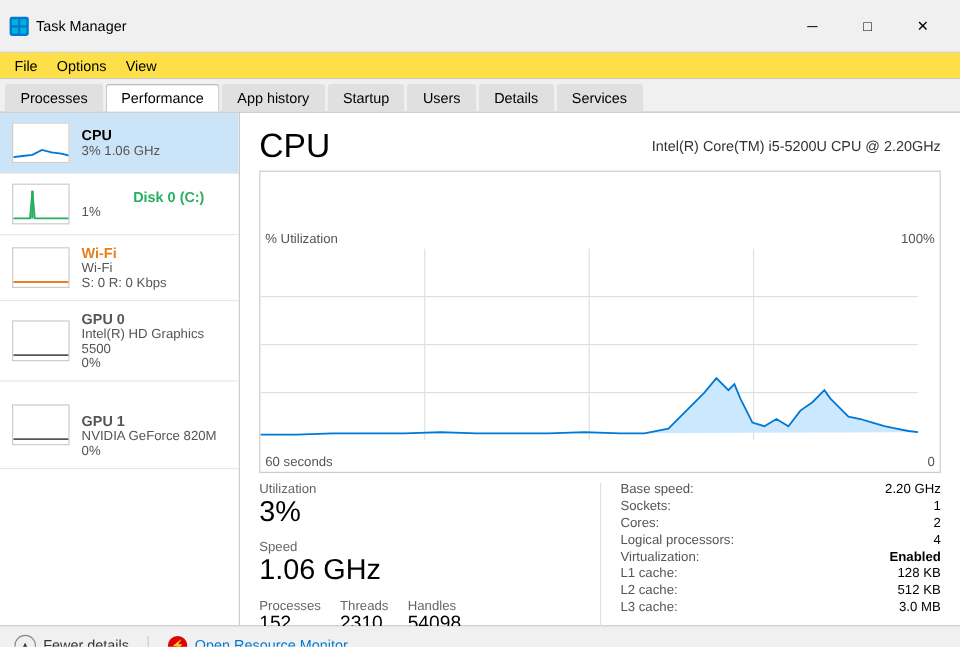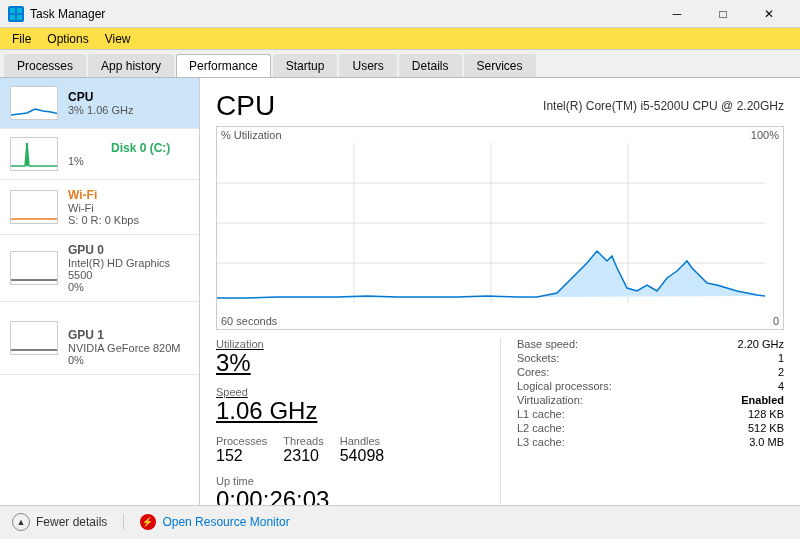--- a/index.html
+++ b/index.html
@@ -1,19 +1,19 @@
 <!DOCTYPE html>
 <html><head>
   <meta charset="utf-8">
   <style>
     * { box-sizing: border-box; margin: 0; padding: 0; }
     body { font-family: 'Segoe UI', Tahoma, Geneva, Verdana, sans-serif; font-size: 12px; background: #f0f0f0; color: #000; width: 800px; height: 539px; overflow: hidden; }
     
     
-    .title-bar { background: #f0f0f0; display: flex; align-items: center; justify-content: space-between; padding: 4px 8px; border-bottom: 1px solid #ccc; height: 28px; }
+    .title-bar { background: #f0f0f0; display: flex; align-items: center; justify-content: space-between; padding: 4px 8px; border-bottom: 1px solid #ccc; height: 44px; }
     .title-bar-left { display: flex; align-items: center; gap: 6px; font-size: 12px; }
     .title-bar-icon { width: 16px; height: 16px; background: #0078d4; border-radius: 2px; display: flex; align-items: center; justify-content: center; color: white; font-size: 9px; }
     .title-bar-controls { display: flex; gap: 0; }
     .title-btn { width: 46px; height: 28px; border: none; background: transparent; cursor: pointer; font-size: 12px; display: flex; align-items: center; justify-content: center; }
 
     
     .menu-bar { display: flex; padding: 0 4px; height: 22px; align-items: center; border-bottom: 1px solid #ccc; background: #fde047; }
     .menu-item { padding: 2px 8px; cursor: pointer; font-size: 12px; }
 
     
@@ -35,29 +35,29 @@
     .sidebar-item-detail { font-size: 11px; color: #555; }
 
     
     .right-panel { flex: 1; padding: 12px 16px; overflow-y: auto; }
     .cpu-header { display: flex; justify-content: space-between; align-items: center; margin-bottom: 4px; }
     .cpu-title { font-size: 28px; font-weight: 300; }
     .cpu-model { font-size: 12px; color: #333; }
     
     
     .chart-area { border: 1px solid #ccc; background: #fff; position: relative; margin-bottom: 8px; }
-    .chart-label-top { display: flex; justify-content: space-between; font-size: 11px; color: #555; padding: 2px 4px; }
+    .chart-label-top { display: flex; justify-content: space-between; font-size: 11px; color: #555; padding: 2px 4px; margin-top: 48px; }
     .chart-canvas { display: block; }
     .chart-label-bottom { display: flex; justify-content: space-between; font-size: 11px; color: #555; padding: 2px 4px; margin-top: 10px; }
 
     
     .stats-grid { display: grid; grid-template-columns: 1fr 1fr; gap: 0; }
     .stats-left { padding-right: 16px; }
     .stats-right { border-left: 1px solid #e0e0e0; padding-left: 16px; }
-    .stat-block { margin-bottom: 10px; text-decoration: underline; }
+    .stat-block { margin-bottom: 10px; }
     .stat-label { font-size: 11px; color: #666; }
     .stat-value { font-size: 24px; font-weight: 300; line-height: 1.1; }
     .stat-inline { display: flex; gap: 16px; margin-bottom: 10px; }
     .stat-inline-block { }
     .stat-small-label { font-size: 11px; color: #666; }
     .stat-small-value { font-size: 16px; font-weight: 300; }
     .uptime-block { margin-bottom: 10px; }
     .spec-row { display: flex; justify-content: space-between; margin-bottom: 2px; font-size: 11px; }
     .spec-label { color: #555; }
     .spec-value { font-weight: 500; }
@@ -92,22 +92,22 @@
 </div>
 
 <div class="menu-bar">
   <span class="menu-item">File</span>
   <span class="menu-item">Options</span>
   <span class="menu-item">View</span>
 </div>
 
 <div class="tab-bar">
   <div class="tab">Processes</div>
+  <div class="tab active">Performance</div>
   <div class="tab">App history</div>
-  <div class="tab active">Performance</div>
   <div class="tab">Startup</div>
   <div class="tab">Users</div>
   <div class="tab">Details</div>
   <div class="tab">Services</div>
 </div>
 
 <div class="main-content">
 
   <div class="sidebar">
 

